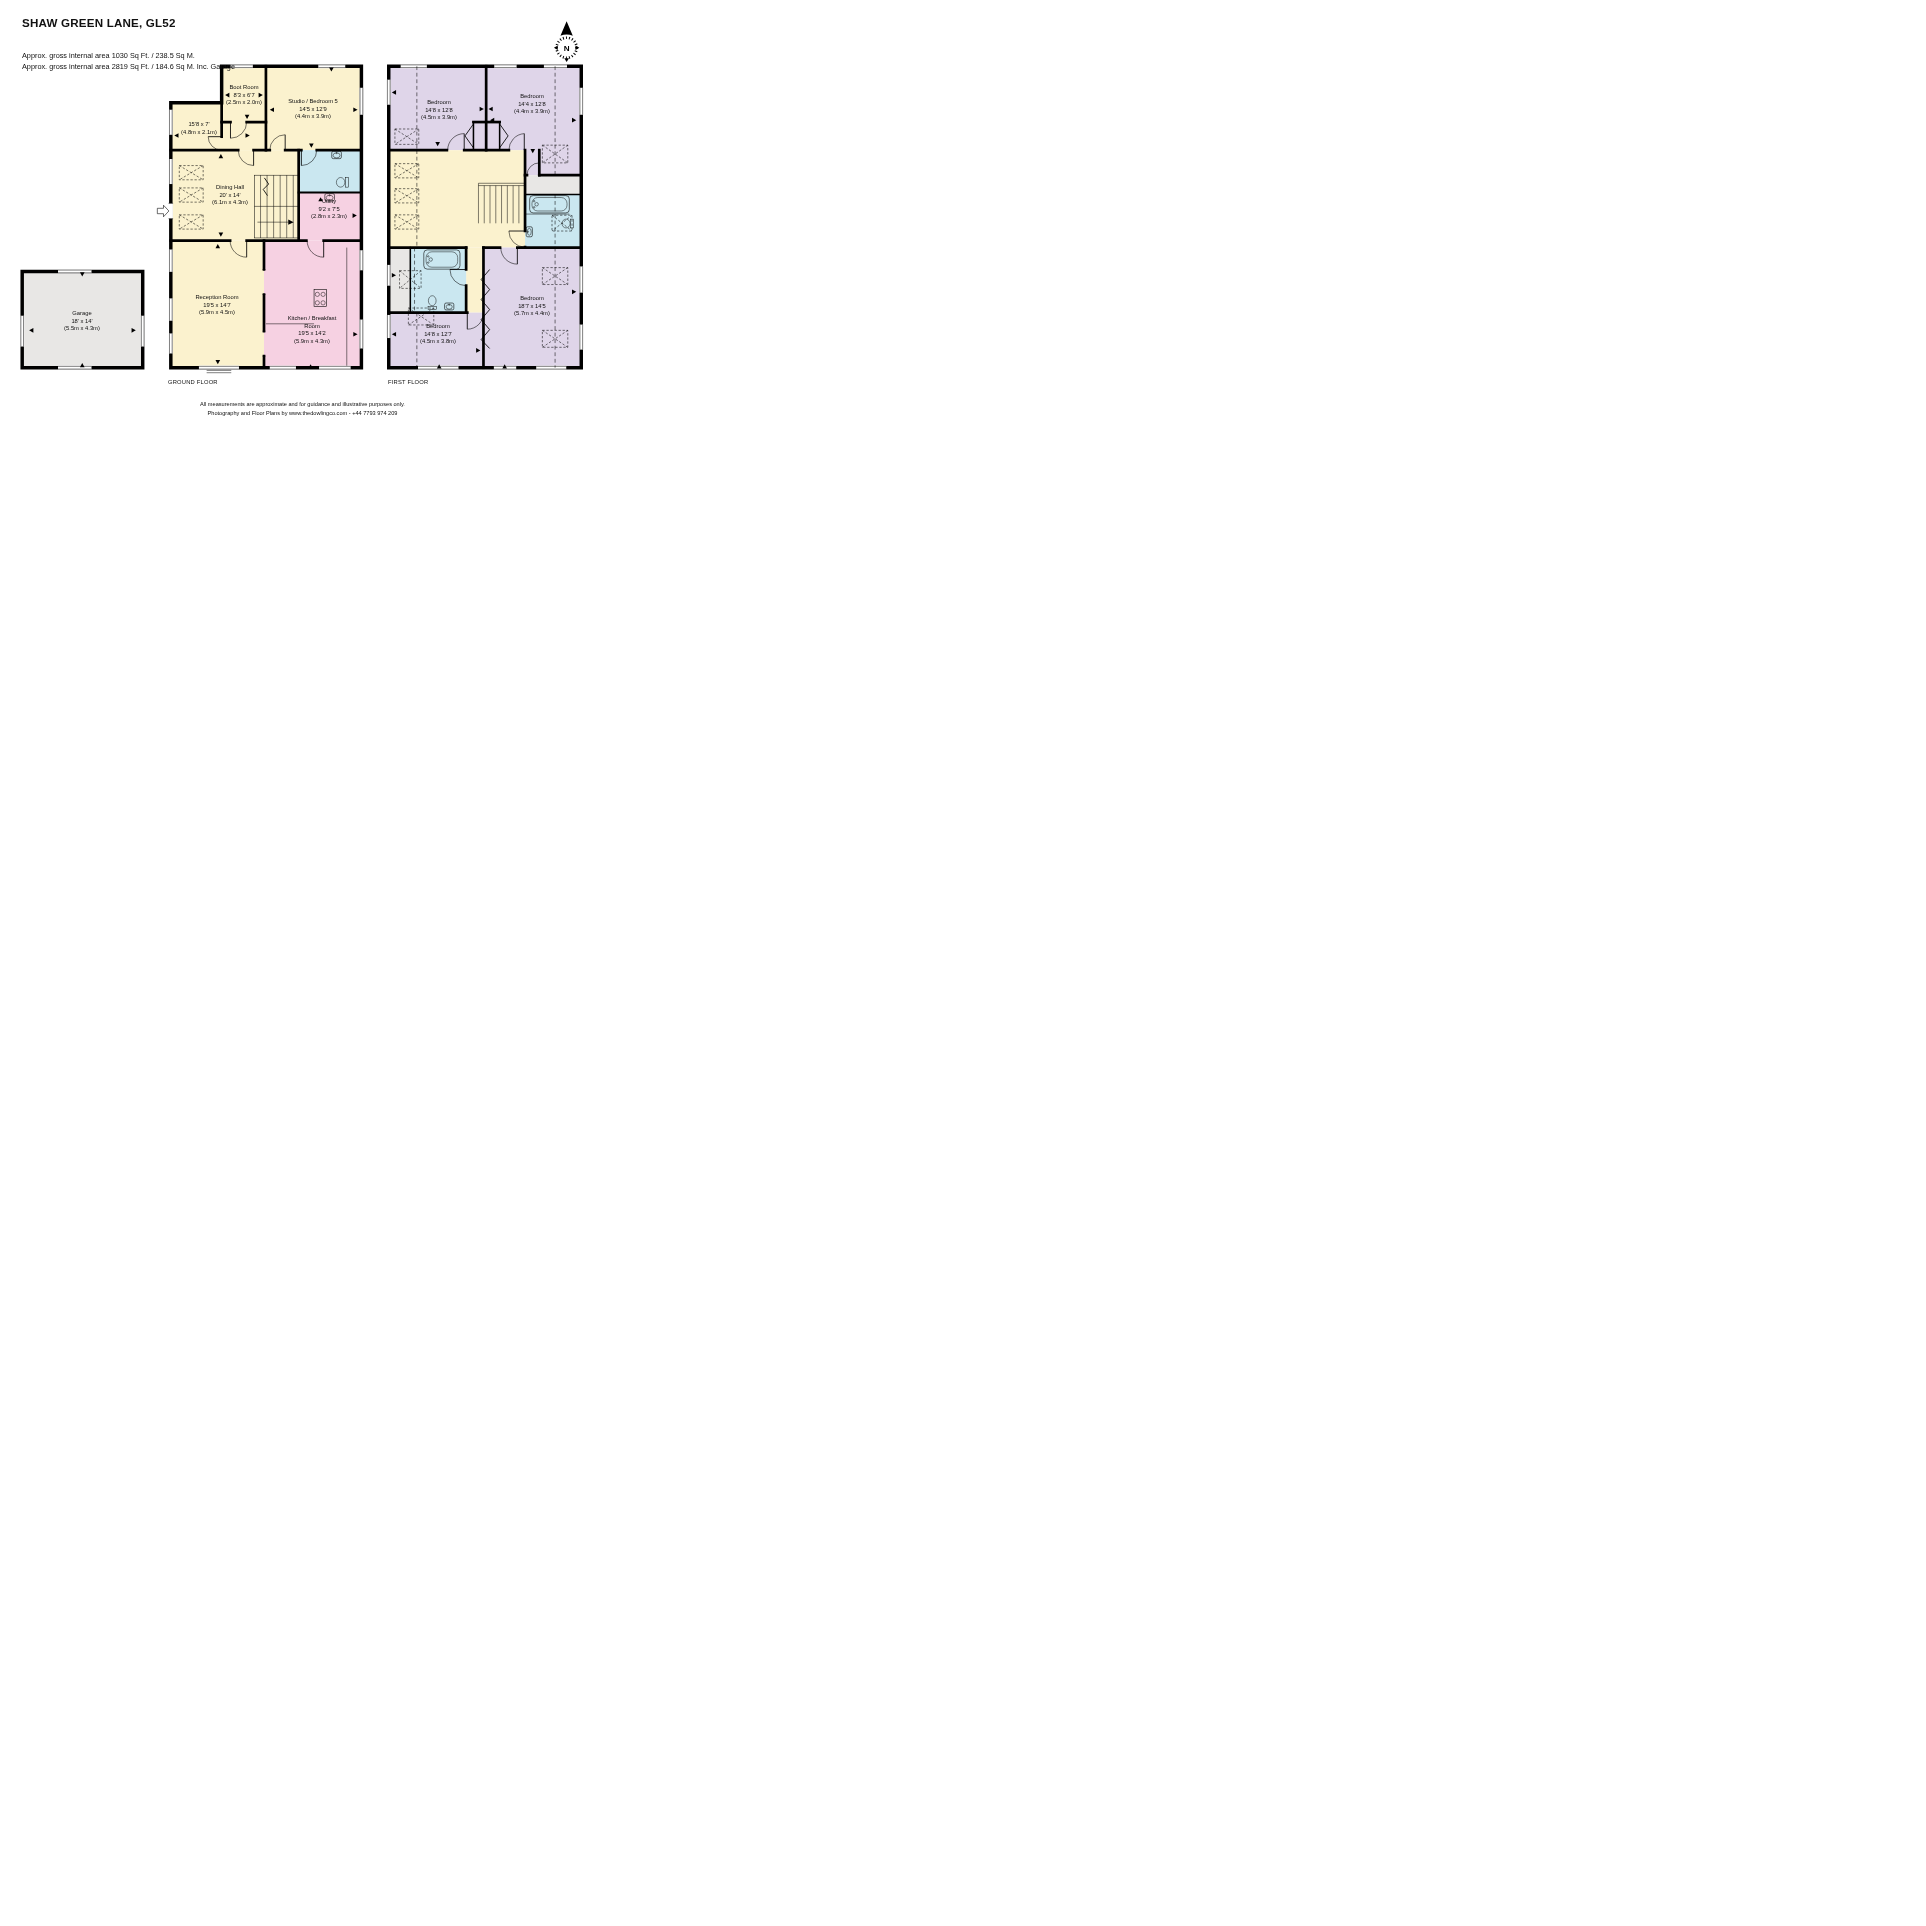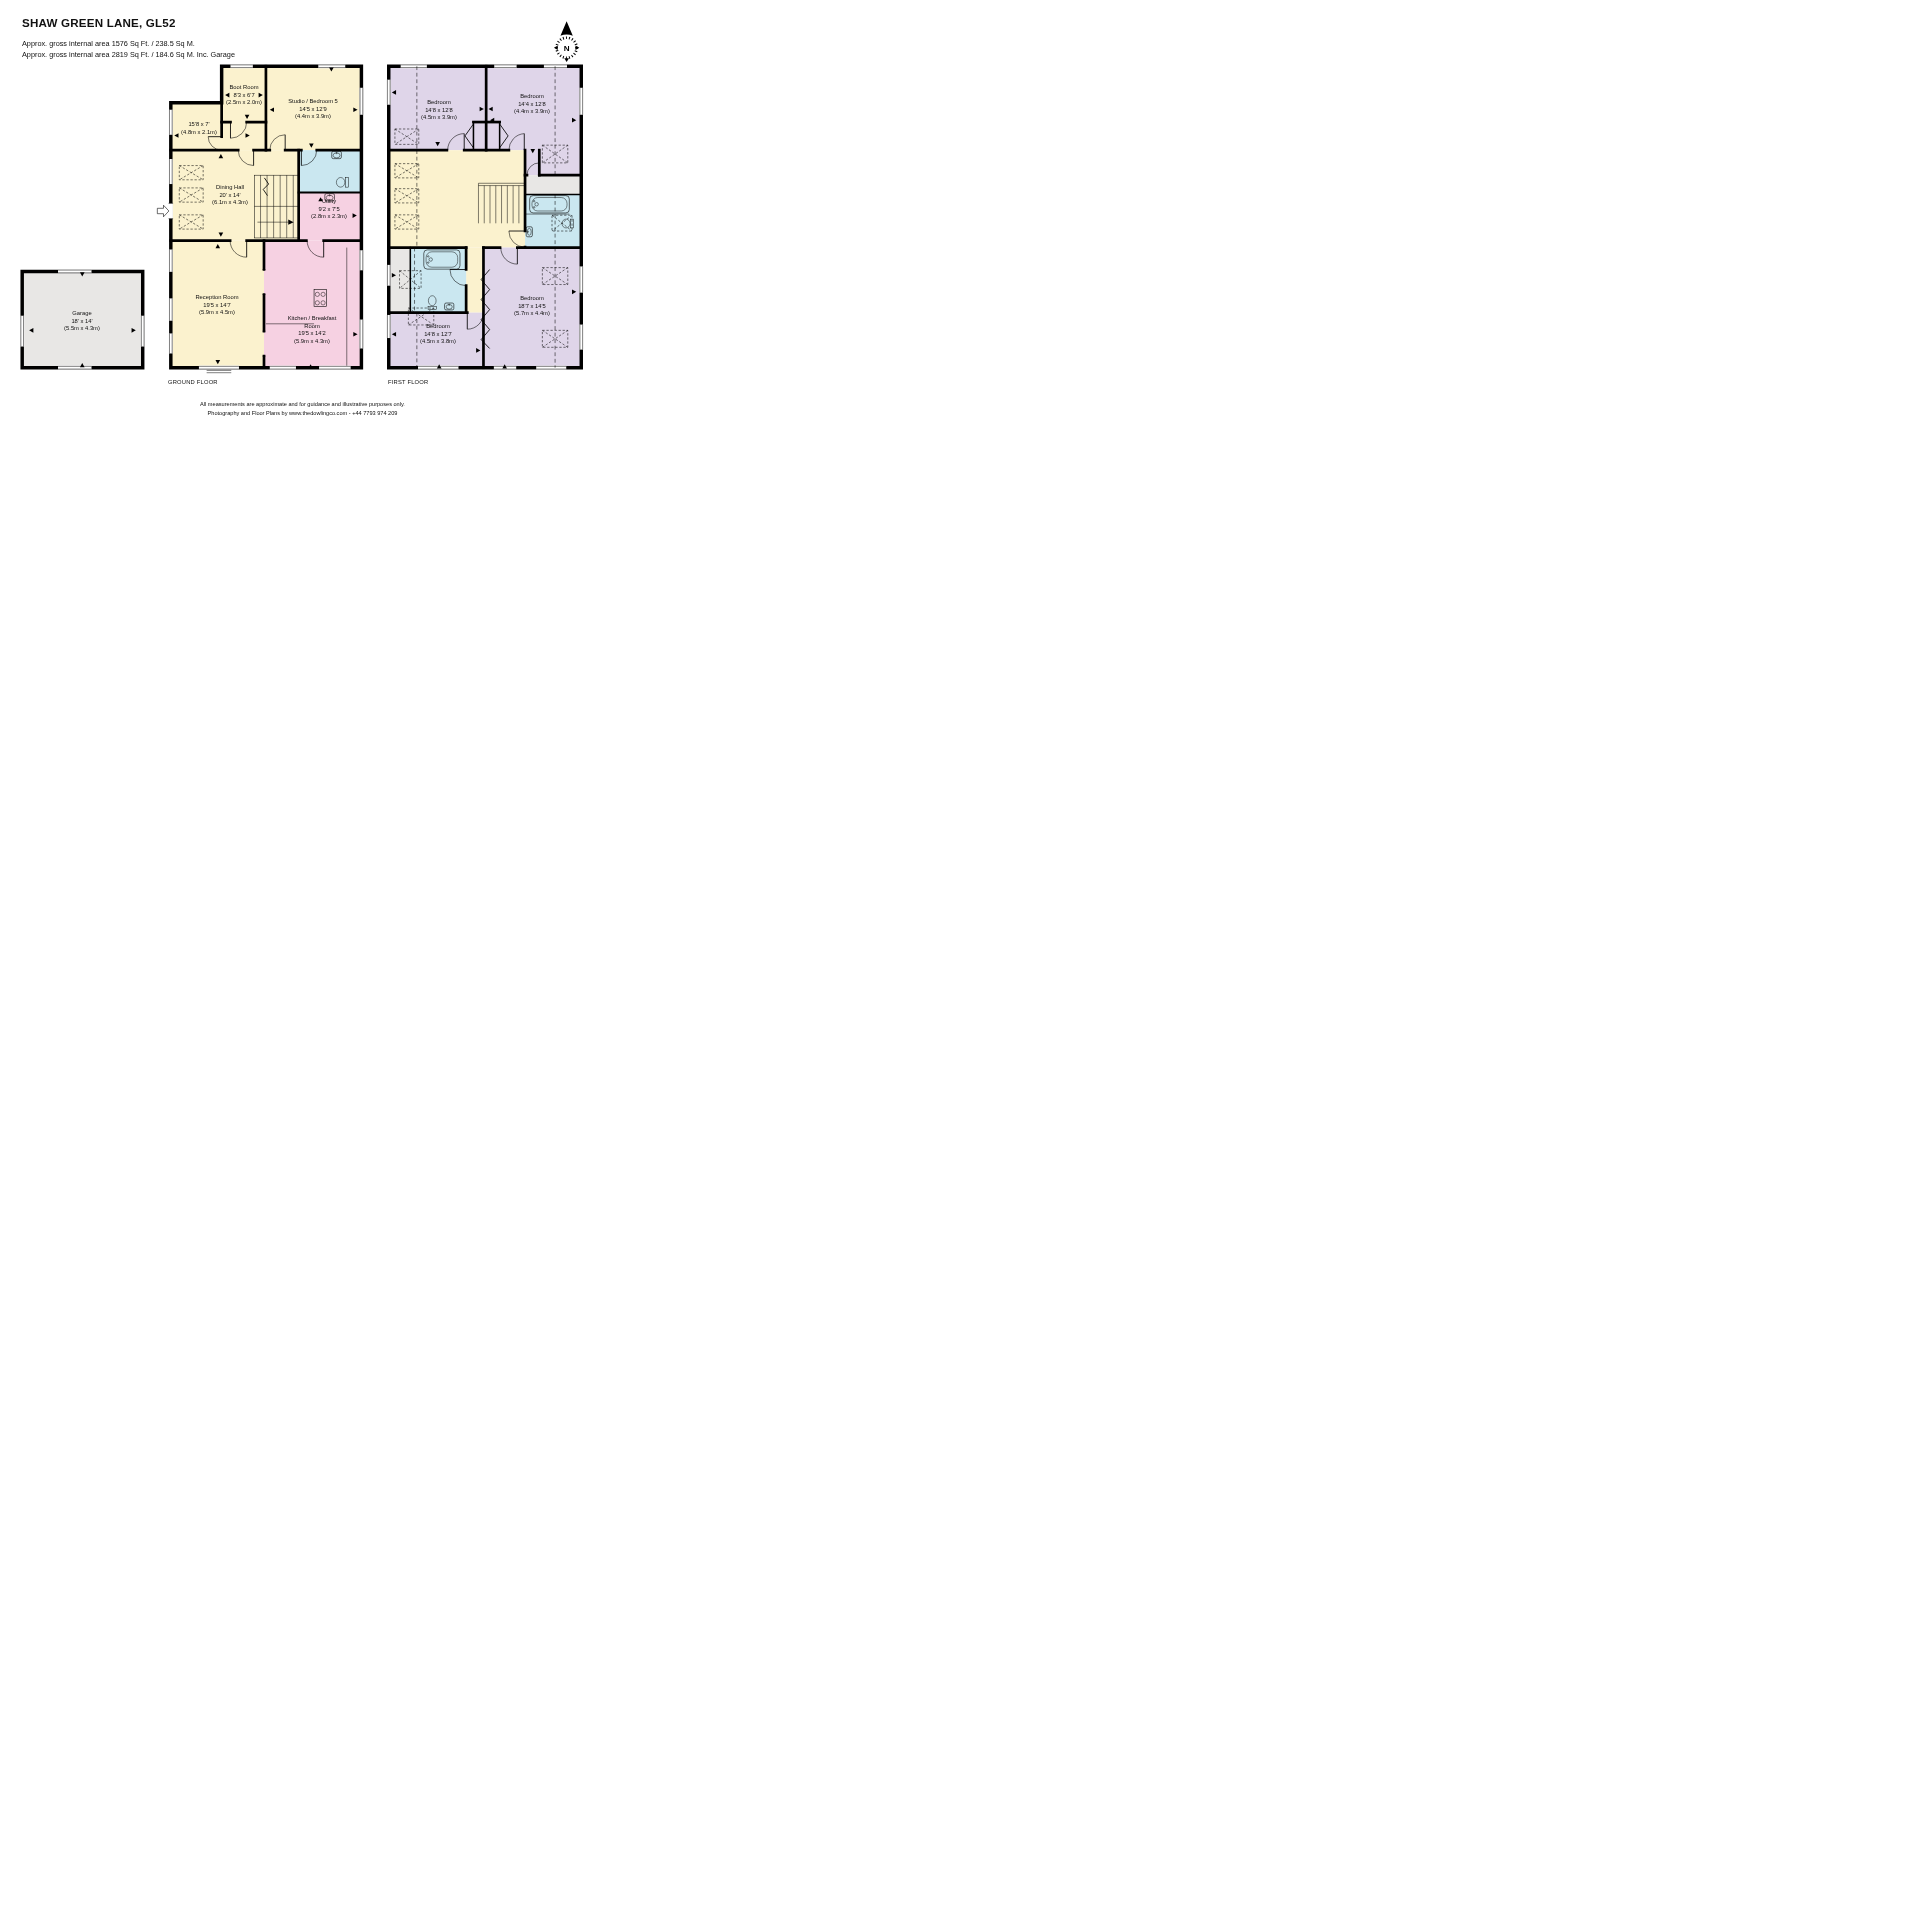--- a/index.html
+++ b/index.html
@@ -1,21 +1,21 @@
 <!DOCTYPE html>
 <html style="font-size:6.2px"><head>
 <meta charset="utf-8">
 <style>
   *{box-sizing:border-box;margin:0;padding:0}
   html,body{background:#fff}
   .page{position:relative;width:605px;height:427px;background:#fff;overflow:hidden;
         font-family:"Liberation Sans",sans-serif}
   .plan{position:absolute;left:0;top:0}
   .hdr{position:absolute;left:22px;top:16px;color:#111}
-  .hdr h1{font-size:11.6px;font-weight:600;letter-spacing:0.2px;margin-bottom:10px}
+  .hdr h1{font-size:11.6px;font-weight:600;letter-spacing:0.2px;margin-bottom:22px}
   .hdr .sub{font-size:7.3px;line-height:1.48;font-weight:400}
   .label{position:absolute;transform:translate(-50%,-50%);text-align:center;
          font-size:5.8px;line-height:1.32;color:#111;white-space:nowrap}
   .label.wrap{white-space:normal;width:51px}
   .caption{position:absolute;font-size:5.8px;color:#111;letter-spacing:0.2px}
   .foot{position:absolute;left:0;right:0;top:400px;text-align:center;
         font-size:5.6px;line-height:1.6;color:#111}
   
   .f-cream{fill:#FBF2CE}.f-pink{fill:#F6D1E2}.f-blue{fill:#CAE7F0}
   .f-purple{fill:#DFD5E9}.f-gray{fill:#E8E7E5}
@@ -430,21 +430,21 @@
     <circle cx="40" cy="72" r="19" fill="#fff" stroke="none"></circle>
     <text x="40" y="80" text-anchor="middle" class="nfont">N</text>
     <polygon points="17,66 17,78 7,72" fill="#000"></polygon>
     <polygon points="63,66 63,78 73,72" fill="#000"></polygon>
     <polygon points="34,99 46,99 40,109" fill="#000"></polygon>
   </g>
 </svg>
 
 <div class="hdr">
   <h1>SHAW GREEN LANE, GL52</h1>
-  <div class="sub">Approx. gross internal area 1576 Sq Ft. / 238.5 Sq M.</div>
+  <div class="sub">Approx. gross internal area 1030 Sq Ft. / 238.5 Sq M.</div>
   <div class="sub">Approx. gross internal area 2819 Sq Ft. / 184.6 Sq M. Inc. Garage</div>
 </div>
 
 <div class="label" style="left:244px;top:95px">
   <div>Boot Room</div>
   <div>8'3 x 6'7</div>
   <div>(2.5m x 2.0m)</div>
 </div>
 <div class="label" style="left:313px;top:109px">
   <div>Studio / Bedroom 5</div>

